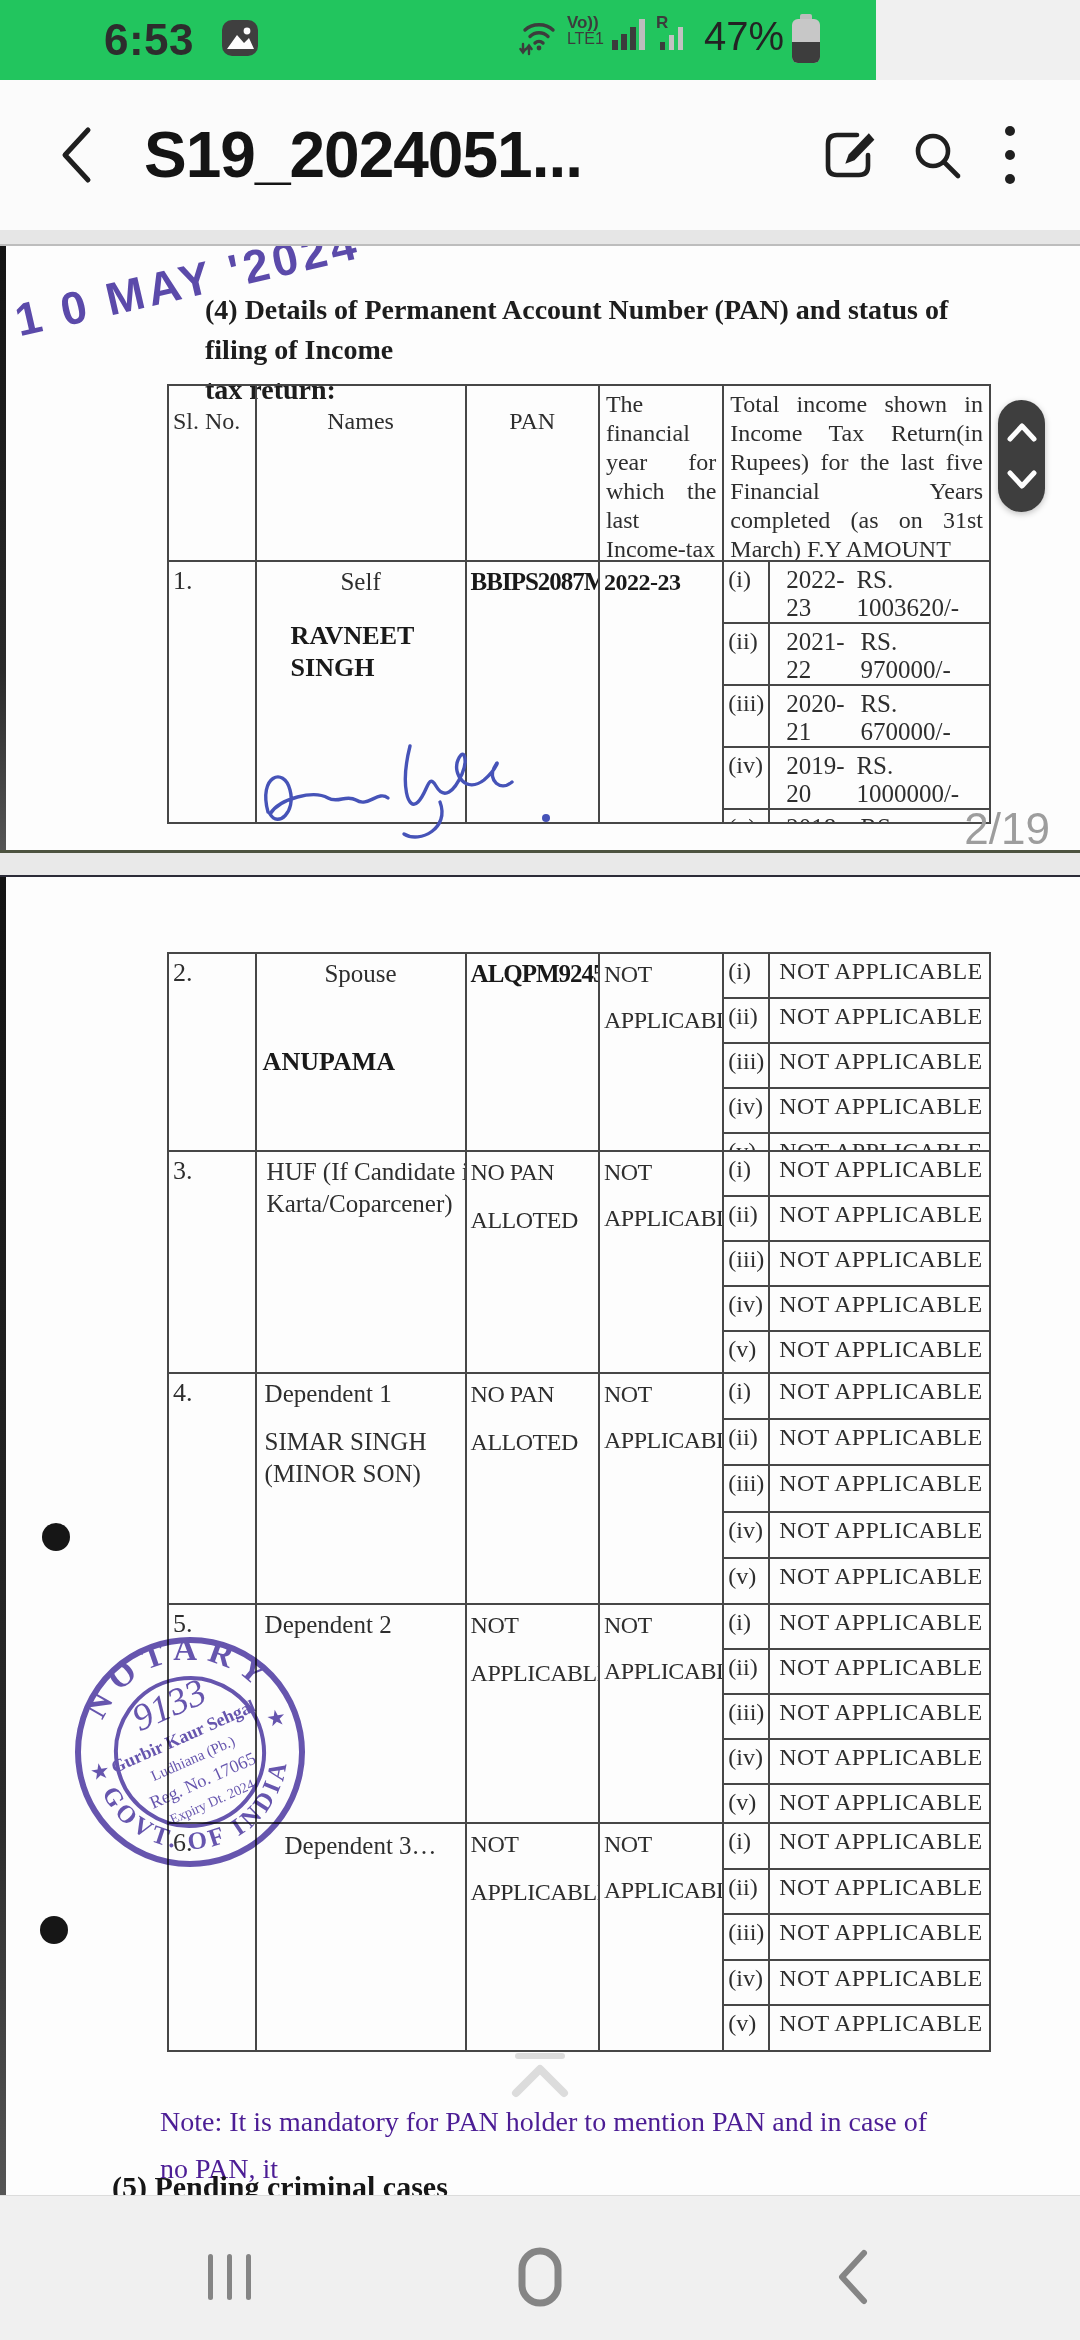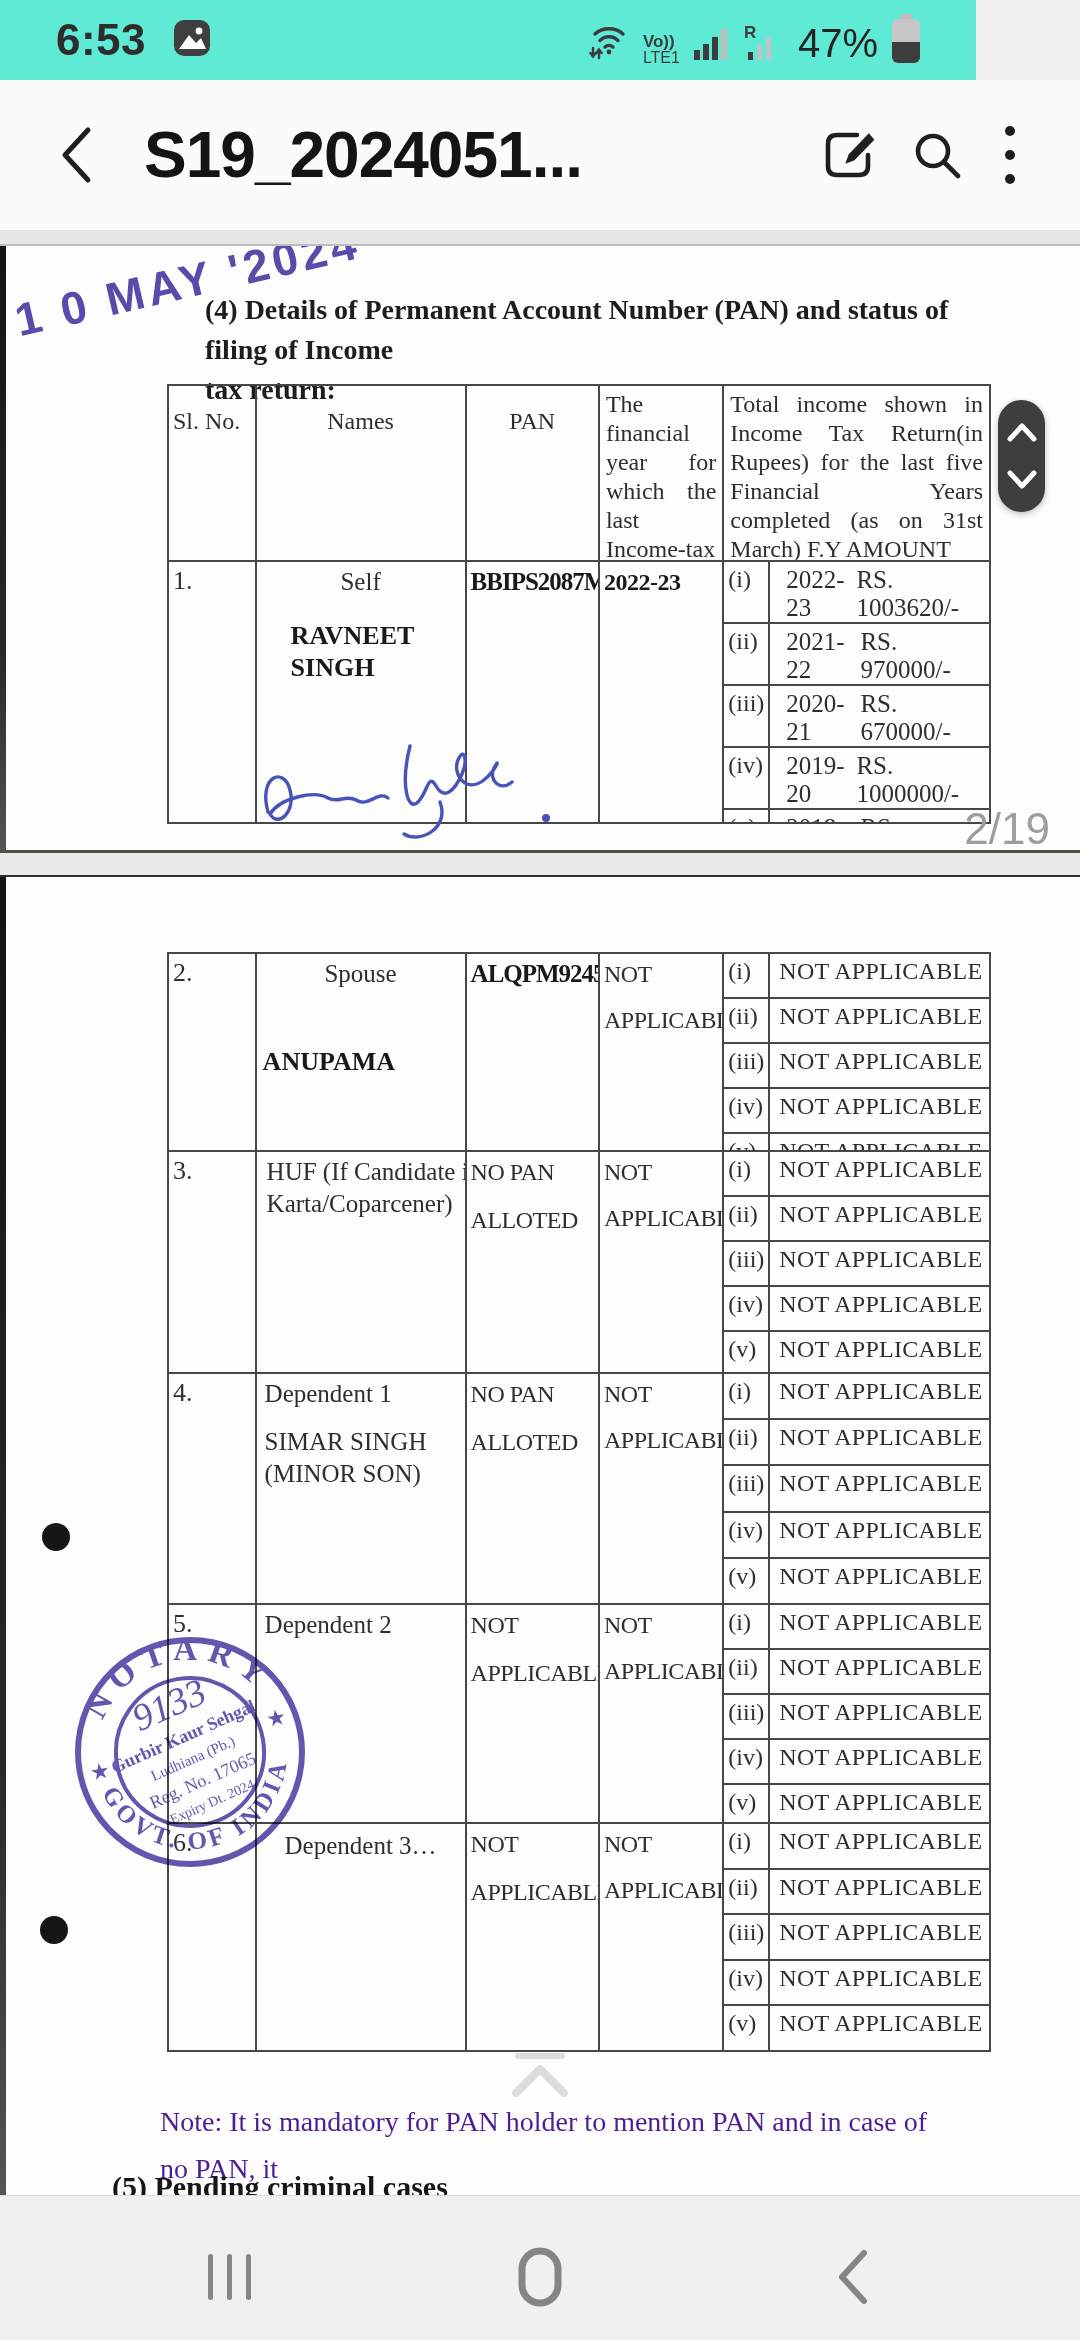--- a/index.html
+++ b/index.html
@@ -1,23 +1,23 @@
 <!DOCTYPE html>
 <html><head>
 <meta charset="utf-8">
 <style>
   *{margin:0;padding:0;box-sizing:border-box}
   html,body{width:1080px;height:2340px}
   body{position:relative;overflow:hidden;background:#f0f0f0;font-family:"Liberation Sans",sans-serif;color:#2b2b2b}
 
   
-  .status-bar{position:absolute;left:0;top:0;width:976px;height:80px;background:#5eead4;display:flex;align-items:center;justify-content:space-between;padding:0 56px 0 56px}
+  .status-bar{position:absolute;left:0;top:0;width:876px;height:80px;background:#22c55e;display:flex;align-items:center;justify-content:space-between;padding:0 56px 0 104px}
   .sb-left{display:flex;align-items:center;gap:26px}
   .sb-time{font-size:44px;font-weight:600;color:#2d2d2d;letter-spacing:.5px}
-  .sb-right{display:flex;align-items:flex-end;gap:14px}
+  .sb-right{display:flex;align-items:flex-start;gap:8px}
   .volte{display:flex;flex-direction:column;align-items:flex-start;line-height:1;color:#3c3c3c}
   .volte .l1{font-size:17px;font-weight:700}
   .volte .l2{font-size:16px;font-weight:500}
   .sb-batt-pct{font-size:40px;color:#232323;margin-left:6px}
   .battery{width:28px;height:52px;display:flex;flex-direction:column;align-items:center}
   .battery .nub{width:12px;height:5px;background:#bdbdbd;border-radius:2px 2px 0 0}
   .battery .body{width:28px;height:44px;background:#c7c7c7;border-radius:6px;overflow:hidden;position:relative}
   .battery .fill{position:absolute;left:0;bottom:0;width:100%;height:47%;background:#3d3d3d}
 
   

